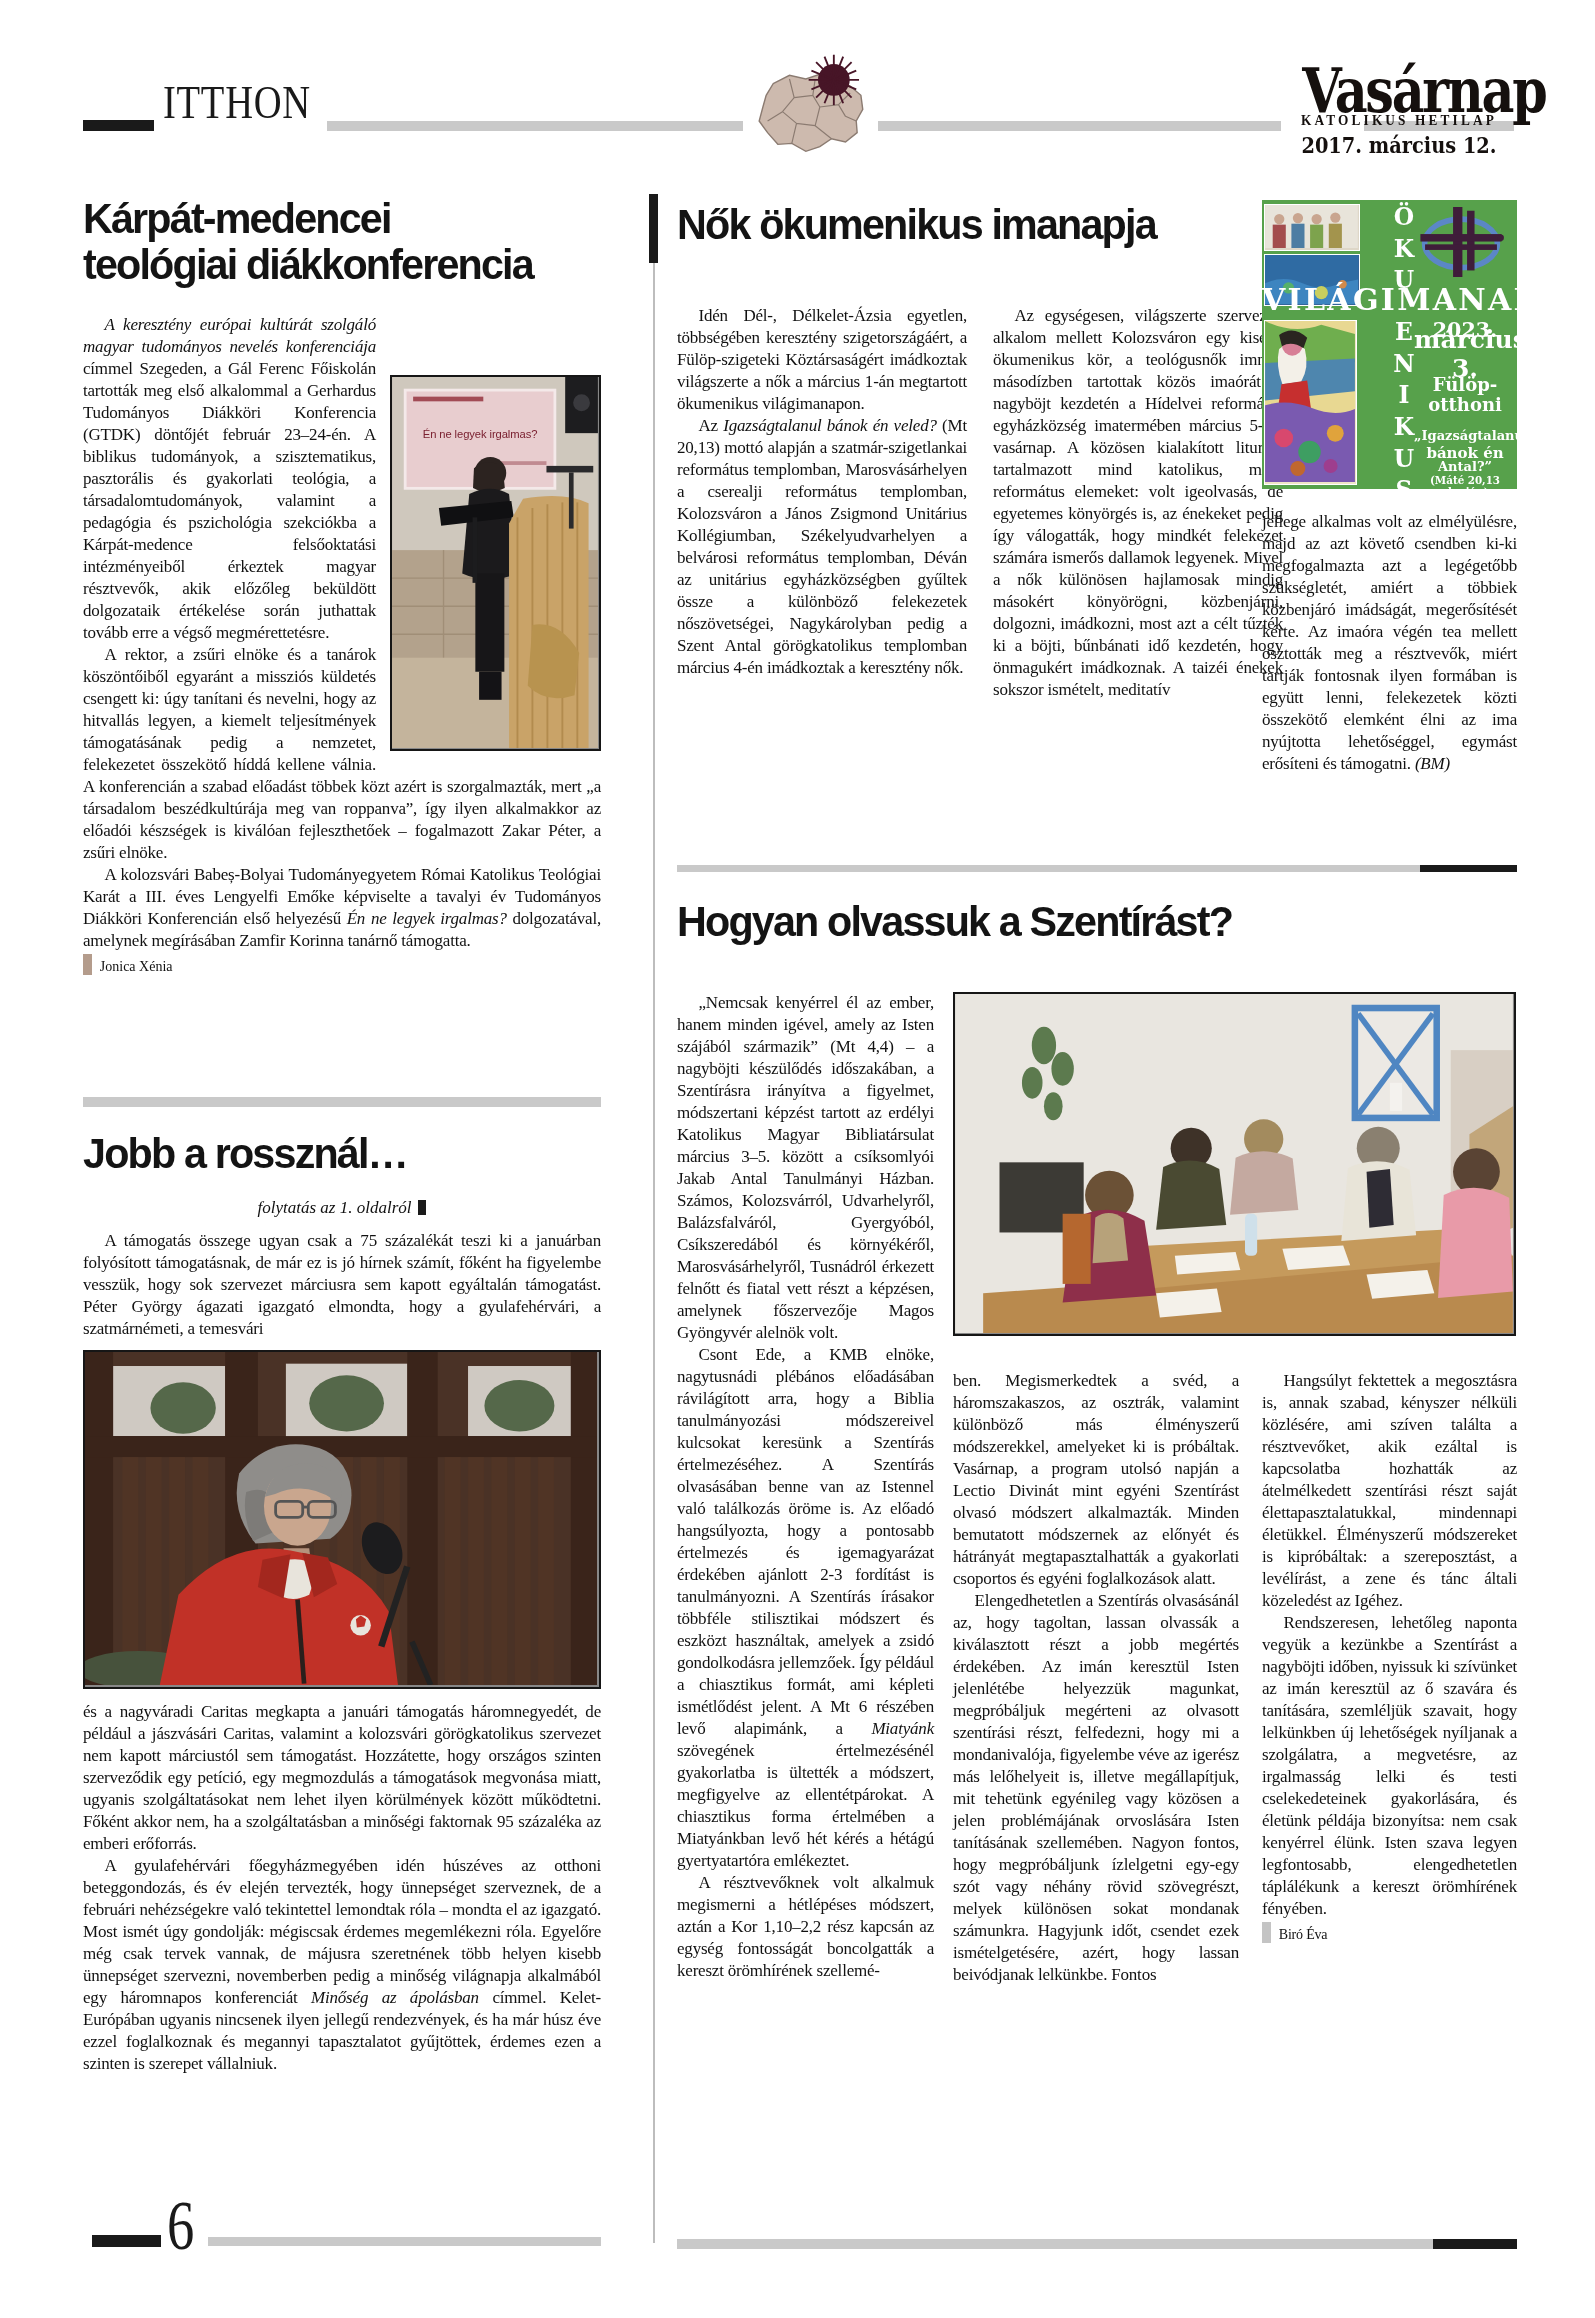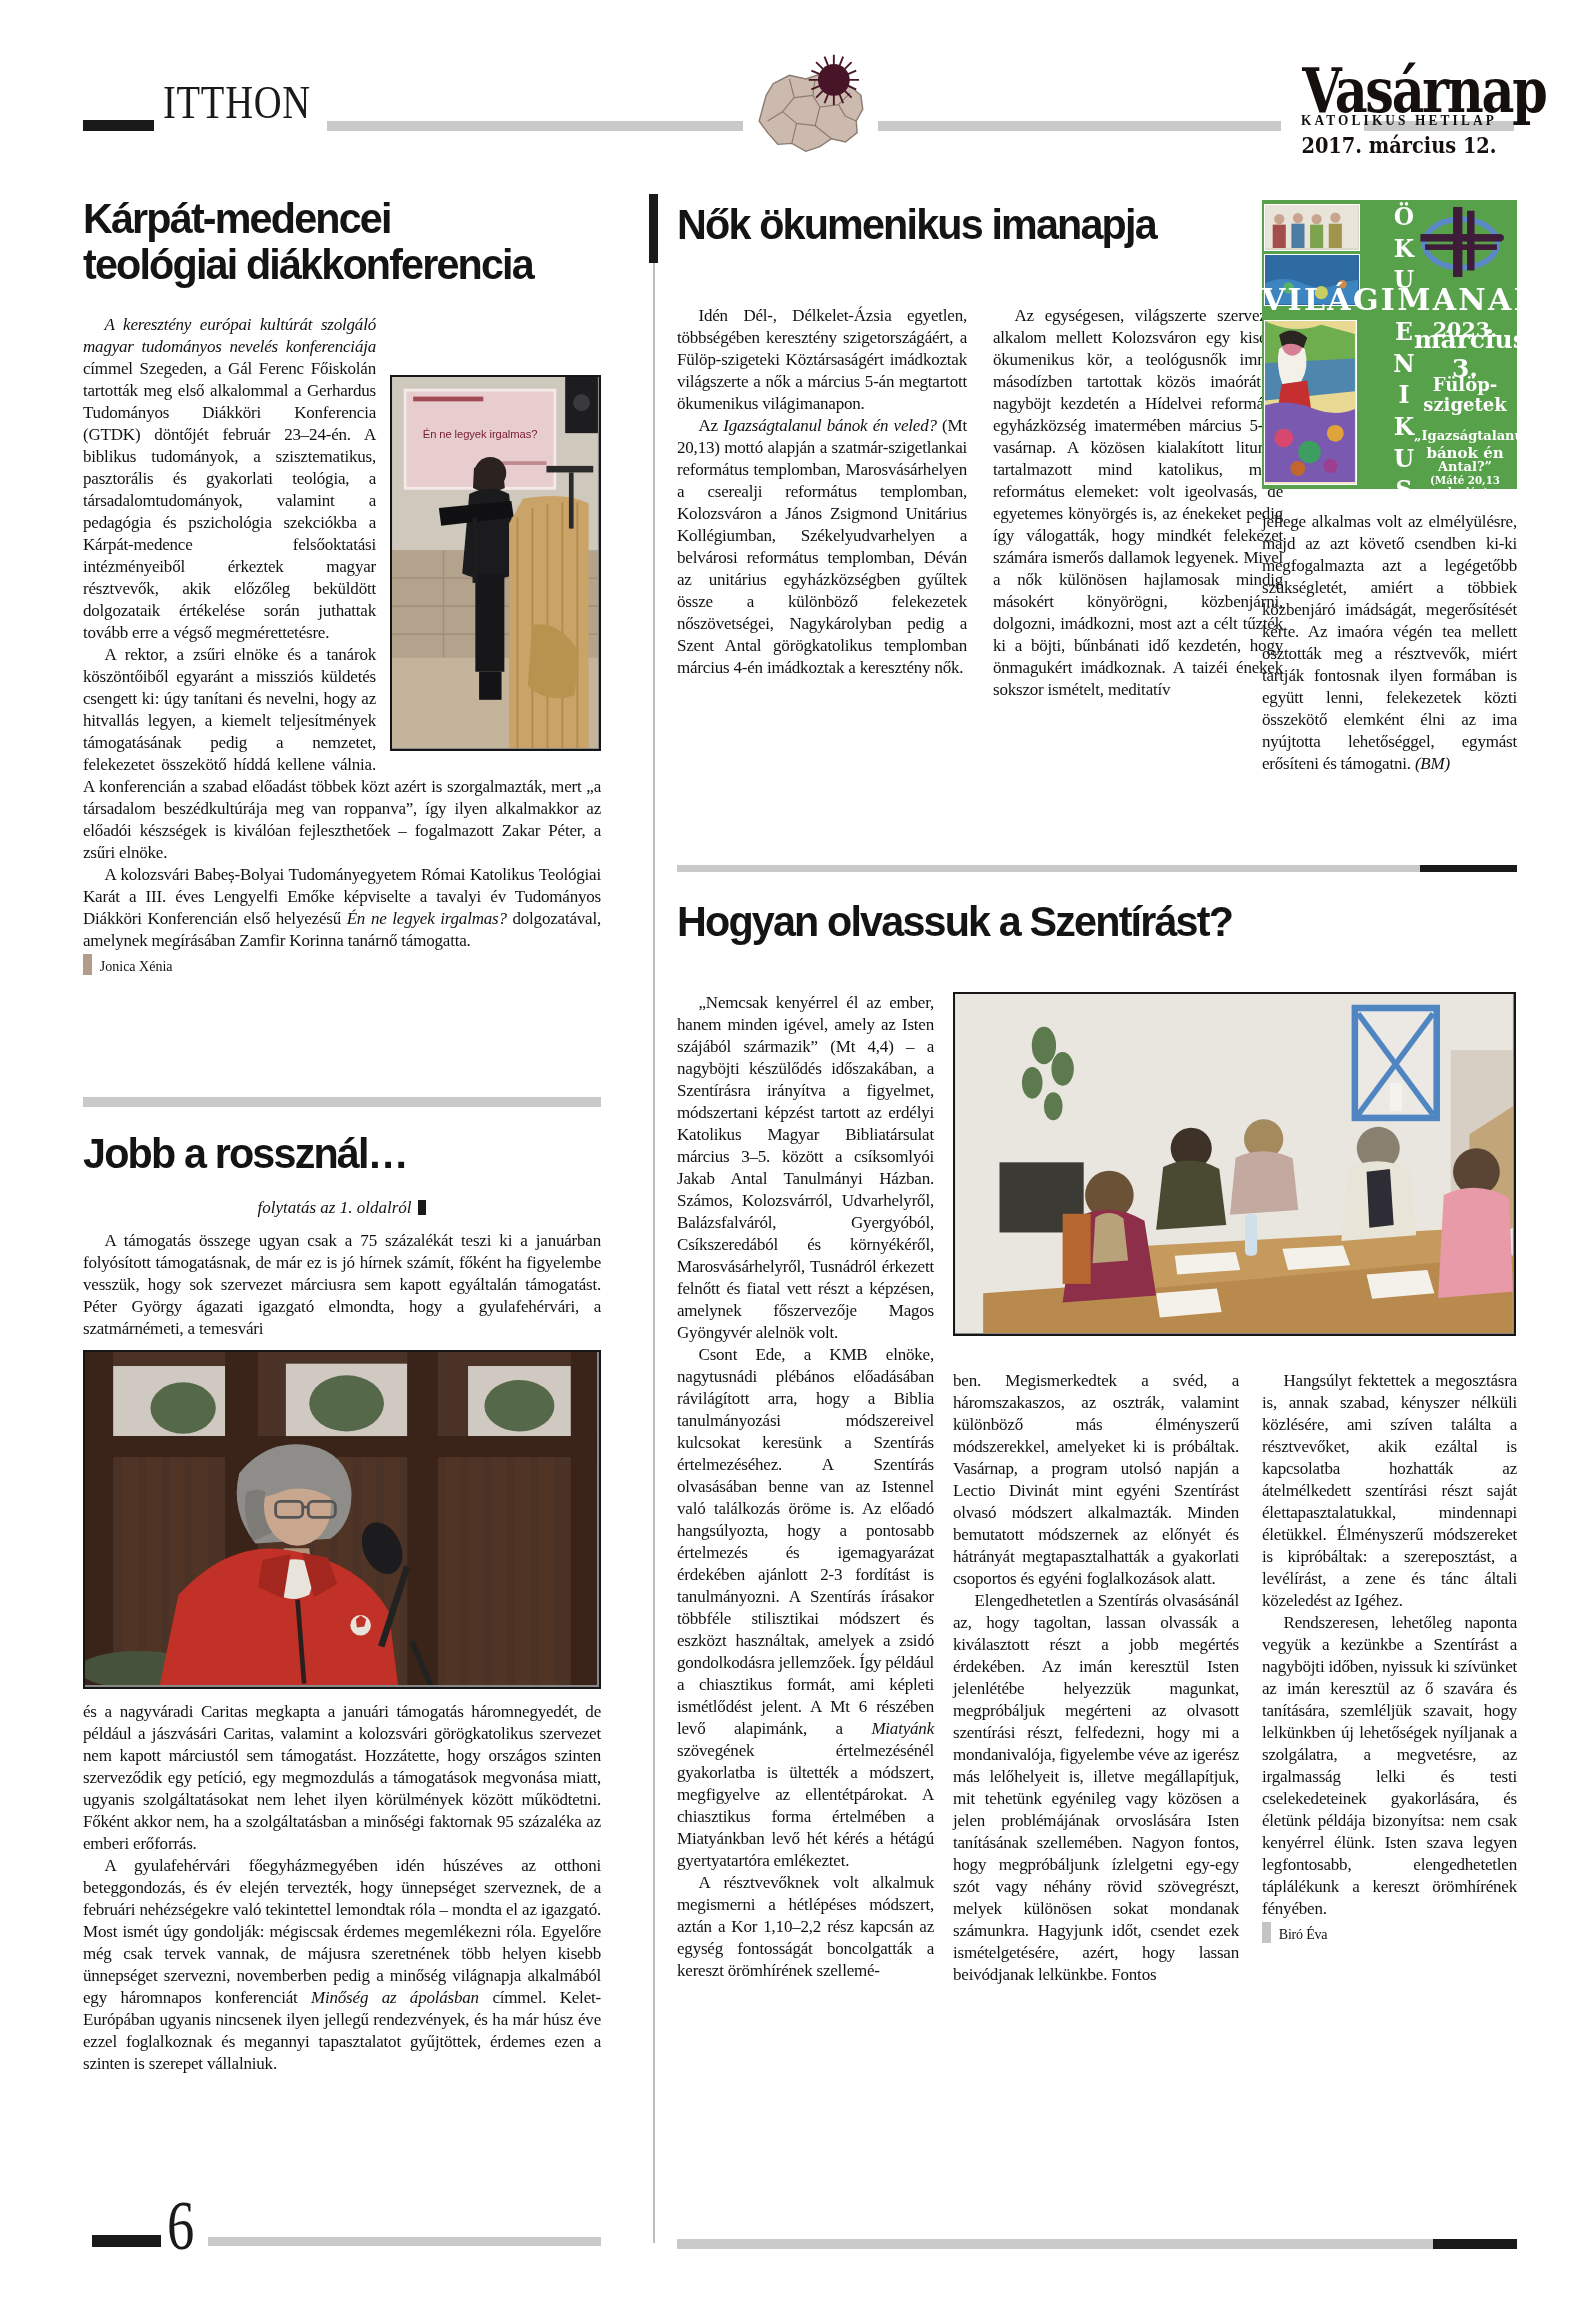--- a/index.html
+++ b/index.html
@@ -133,21 +133,21 @@
   <div class="byline">
     <span class="sq" style="background:#b49c8c;"></span><span>Jonica Xénia</span>
   </div>
 </div>
 
 <div class="abs rule" style="left:83px;top:1097px;width:518px;height:10.3px;"></div>
 
 <div class="abs headline" style="left:677px;top:201px;">Nők ökumenikus imanapja</div>
 
 <div class="abs bodytxt" style="left:677px;top:305px;width:290px;">
-  <p>Idén Dél-, Délkelet-Ázsia egyetlen, többségében keresztény szigetországáért, a Fülöp-szigeteki Köztársaságért imádkoztak világszerte a nők a március 5-án megtartott ökumenikus világimanapon.</p>
+  <p>Idén Dél-, Délkelet-Ázsia egyetlen, többségében keresztény szigetországáért, a Fülöp-szigeteki Köztársaságért imádkoztak világszerte a nők a március 1-án megtartott ökumenikus világimanapon.</p>
   <p><span>Az </span><i>Igazságtalanul bánok én veled?</i><span> (Mt 20,13) mottó alapján a szatmár-szigetlankai református templomban, Marosvásárhelyen a cserealji református templomban, Kolozsváron a János Zsigmond Unitárius Kollégiumban, Székelyudvarhelyen a belvárosi református templomban, Déván az unitárius egyházközségben gyűltek össze a különböző felekezetek nőszövetségei, Nagykárolyban pedig a Szent Antal görögkatolikus templomban március 4-én imádkoztak a keresztény nők.</span></p>
 </div>
 <div class="abs bodytxt" style="left:993px;top:305px;width:290px;">
   <p>Az egységesen, világszerte szervezett alkalom mellett Kolozsváron egy kisebb ökumenikus kör, a teológusnők immár másodízben tartottak közös imaórát a nagyböjt kezdetén a Hídelvei református egyházközség imatermében március 5-én, vasárnap. A közösen kialakított liturgia tartalmazott mind katolikus, mind református elemeket: volt igeolvasás, de egyetemes könyörgés is, az énekeket pedig így válogatták, hogy mindkét felekezet számára ismerős dallamok legyenek. Mivel a nők különösen hajlamosak mindig másokért könyörögni, közbenjárni, dolgozni, imádkozni, most azt a célt tűzték ki a böjti, bűnbánati idő kezdetén, hogy önmagukért imádkoznak. A taizéi énekek sokszor ismételt, meditatív</p>
 </div>
 
 <div class="abs poster" style="left:1262px;top:200px;width:255px;height:289px;">
   <div class="pimg" style="left:1.9px;top:3.7px;width:96px;height:47px;background:#ded7c8;">
     <svg width="93" height="43" viewBox="0 0 198 92">
         <rect width="198" height="92" fill="#e8e4da"></rect>
@@ -195,21 +195,21 @@
     <rect x="28" y="80" width="154" height="12" fill="#3f1d3a"></rect>
     <circle cx="98" cy="148" r="8" fill="#3f1d3a"></circle>
       <circle cx="190" cy="66" r="7" fill="#3f1d3a"></circle>
   </svg>
   <div class="vword" style="top:2.8px;"><span style="writing-mode:vertical-rl;text-orientation:upright;letter-spacing:3.7px;">ÖKU</span></div>
   <div class="hword">VILÁGIMANAP</div>
   <div class="vword" style="top:118px;"><span style="writing-mode:vertical-rl;text-orientation:upright;letter-spacing:3.7px;">ENIKUS</span></div>
   <div class="ptxt" style="top:118px;font-size:20.6px;">2023.</div>
   <div class="ptxt" style="top:125px;font-size:25px;">március 3.</div>
   <div class="ptxt" style="top:174px;font-size:18px;">Fülöp-</div>
-  <div class="ptxt" style="top:194px;font-size:18px;">szigetek</div>
+  <div class="ptxt" style="top:194px;font-size:18px;">otthoni</div>
   <div class="ptxt" style="top:228px;font-size:13px;">„Igazságtalanul</div>
   <div class="ptxt" style="top:244px;font-size:15px;">bánok én</div>
   <div class="ptxt" style="top:259px;font-size:13px;">Antal?”</div>
   <div class="ptxt" style="top:274px;font-size:10.3px;">(Máté 20,13 alapján)</div>
 </div>
 
 <div class="abs bodytxt" style="left:1262px;top:511px;width:255px;">
   <p class="noind"><span>jellege alkalmas volt az elmélyülésre, majd az azt követő csendben ki-ki megfogalmazta azt a legégetőbb szükségletét, amiért a többiek közbenjáró imádságát, megerősítését kérte. Az imaóra végén tea mellett osztották meg a résztvevők, miért tartják fontosnak ilyen formában is együtt lenni, felekezetek közti összekötő elemként élni az ima nyújtotta lehetőséggel, egymást erősíteni és támogatni. </span><i>(BM)</i></p>
 </div>
 

